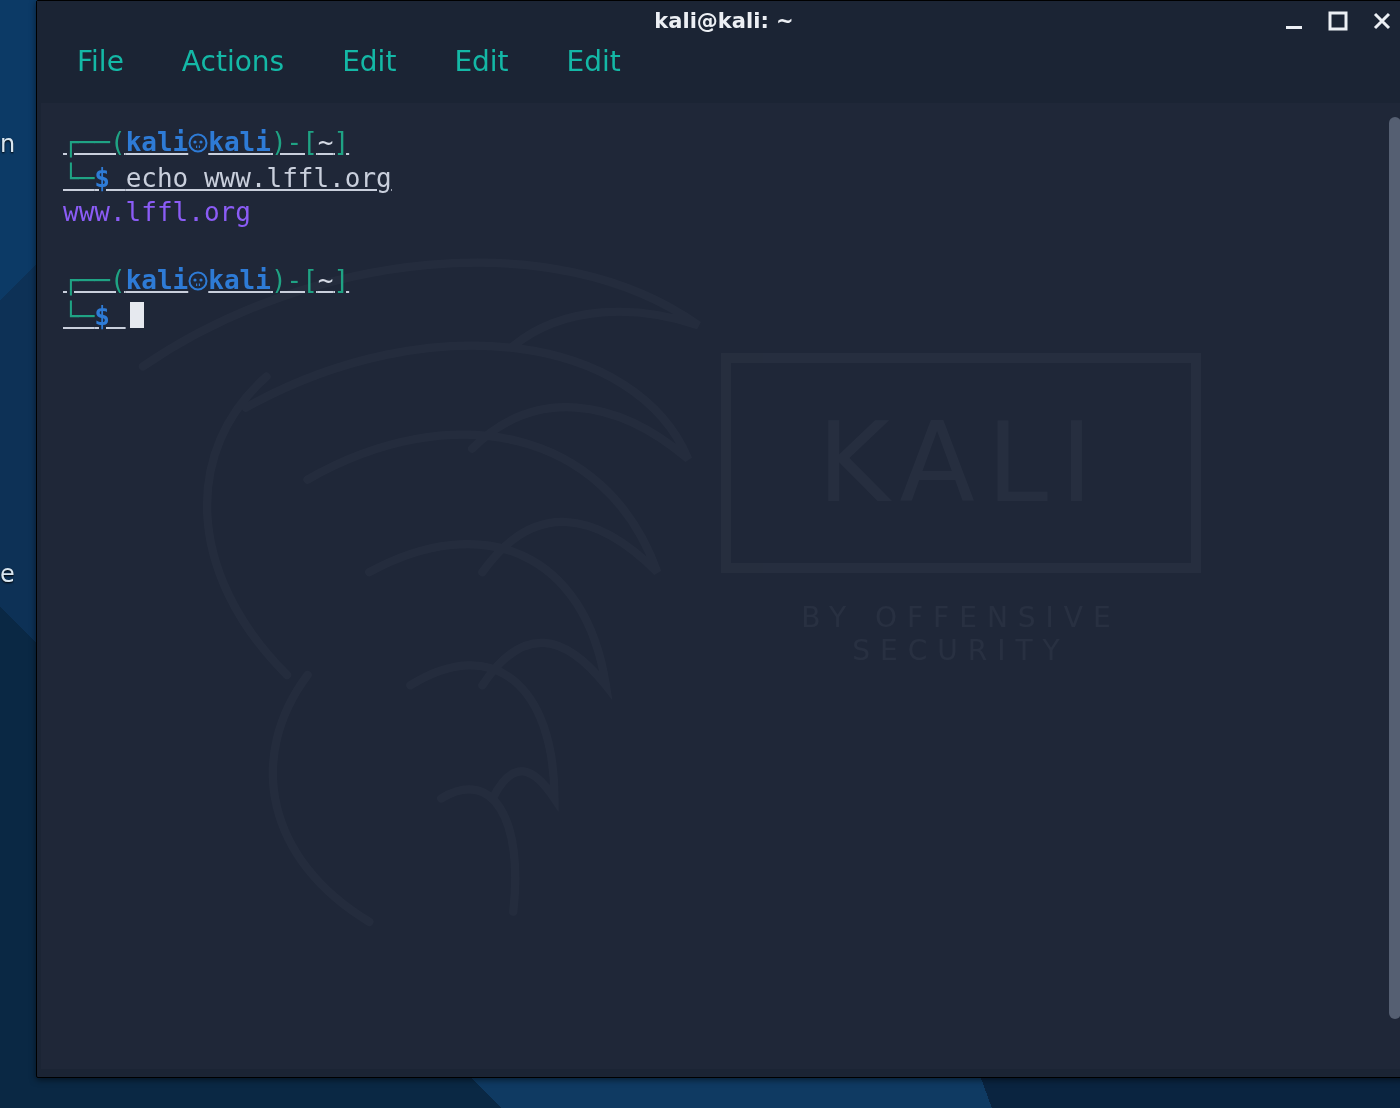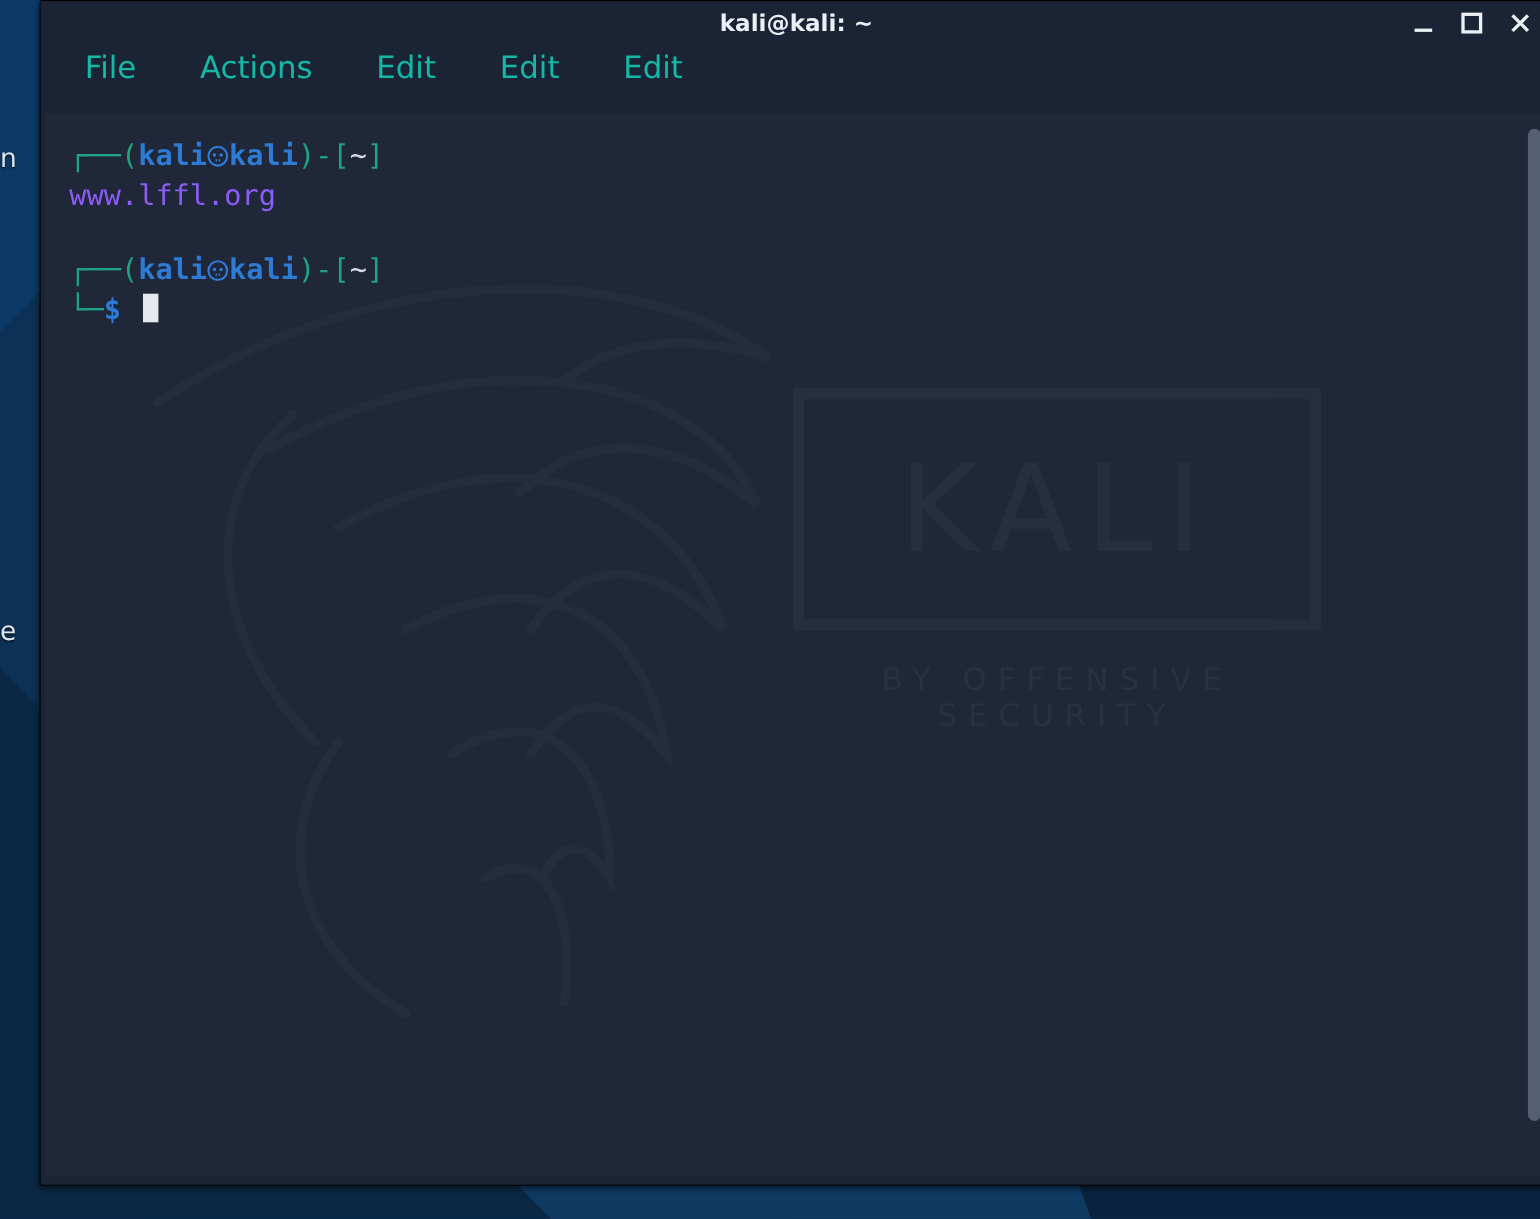--- a/index.html
+++ b/index.html
@@ -201,20 +201,21 @@
   }
 
   
   .prompt-block {
     display: grid;
     grid-template-columns: auto;
   }
   .prompt-line1, .prompt-line2 {
     display: block;
     line-height: 34px;
+    text-decoration: underline;
   }
 
   .skull-icon {
     display: inline-block;
     vertical-align: -2px;
   }
 </style>
 </head>
 <body>
 
@@ -277,21 +278,21 @@
       </div>
       <div class="watermark-sub">BY OFFENSIVE SECURITY</div>
     </div>
 
     <div class="term" id="term-content"><div class="prompt-block"><span class="prompt-line1"><span class="teal">┌──(</span><span class="blue">kali</span><span class="skull-icon"><svg width="20" height="20" viewBox="0 0 20 20">
                 <circle cx="10" cy="10" r="8.5" fill="none" stroke="#2e7bd6" stroke-width="2"></circle>
                 <circle cx="7" cy="9" r="1.6" fill="#2e7bd6"></circle>
                 <circle cx="13" cy="9" r="1.6" fill="#2e7bd6"></circle>
                 <rect x="8" y="12.5" width="1.2" height="2.5" fill="#2e7bd6"></rect>
                 <rect x="10.8" y="12.5" width="1.2" height="2.5" fill="#2e7bd6"></rect>
-              </svg></span><span class="blue">kali</span><span class="teal">)-[</span><span class="white">~</span><span class="teal">]</span></span></div><span class="gray">www.lffl.org</span>
+              </svg></span><span class="blue">kali</span><span class="teal">)-[</span><span class="white">~</span><span class="teal">]</span></span><span class="prompt-line2"><span class="teal">└─</span><span class="blue">$</span> <span class="cmd">echo www.lffl.org</span></span></div><span class="gray">www.lffl.org</span>
 
 <div class="prompt-block"><span class="prompt-line1"><span class="teal">┌──(</span><span class="blue">kali</span><span class="skull-icon"><svg width="20" height="20" viewBox="0 0 20 20">
                 <circle cx="10" cy="10" r="8.5" fill="none" stroke="#2e7bd6" stroke-width="2"></circle>
                 <circle cx="7" cy="9" r="1.6" fill="#2e7bd6"></circle>
                 <circle cx="13" cy="9" r="1.6" fill="#2e7bd6"></circle>
                 <rect x="8" y="12.5" width="1.2" height="2.5" fill="#2e7bd6"></rect>
                 <rect x="10.8" y="12.5" width="1.2" height="2.5" fill="#2e7bd6"></rect>
               </svg></span><span class="blue">kali</span><span class="teal">)-[</span><span class="white">~</span><span class="teal">]</span></span><span class="prompt-line2"><span class="teal">└─</span><span class="blue">$</span> <span class="cmd"></span><span class="cursor-block"></span></span></div>
 </div>
 

